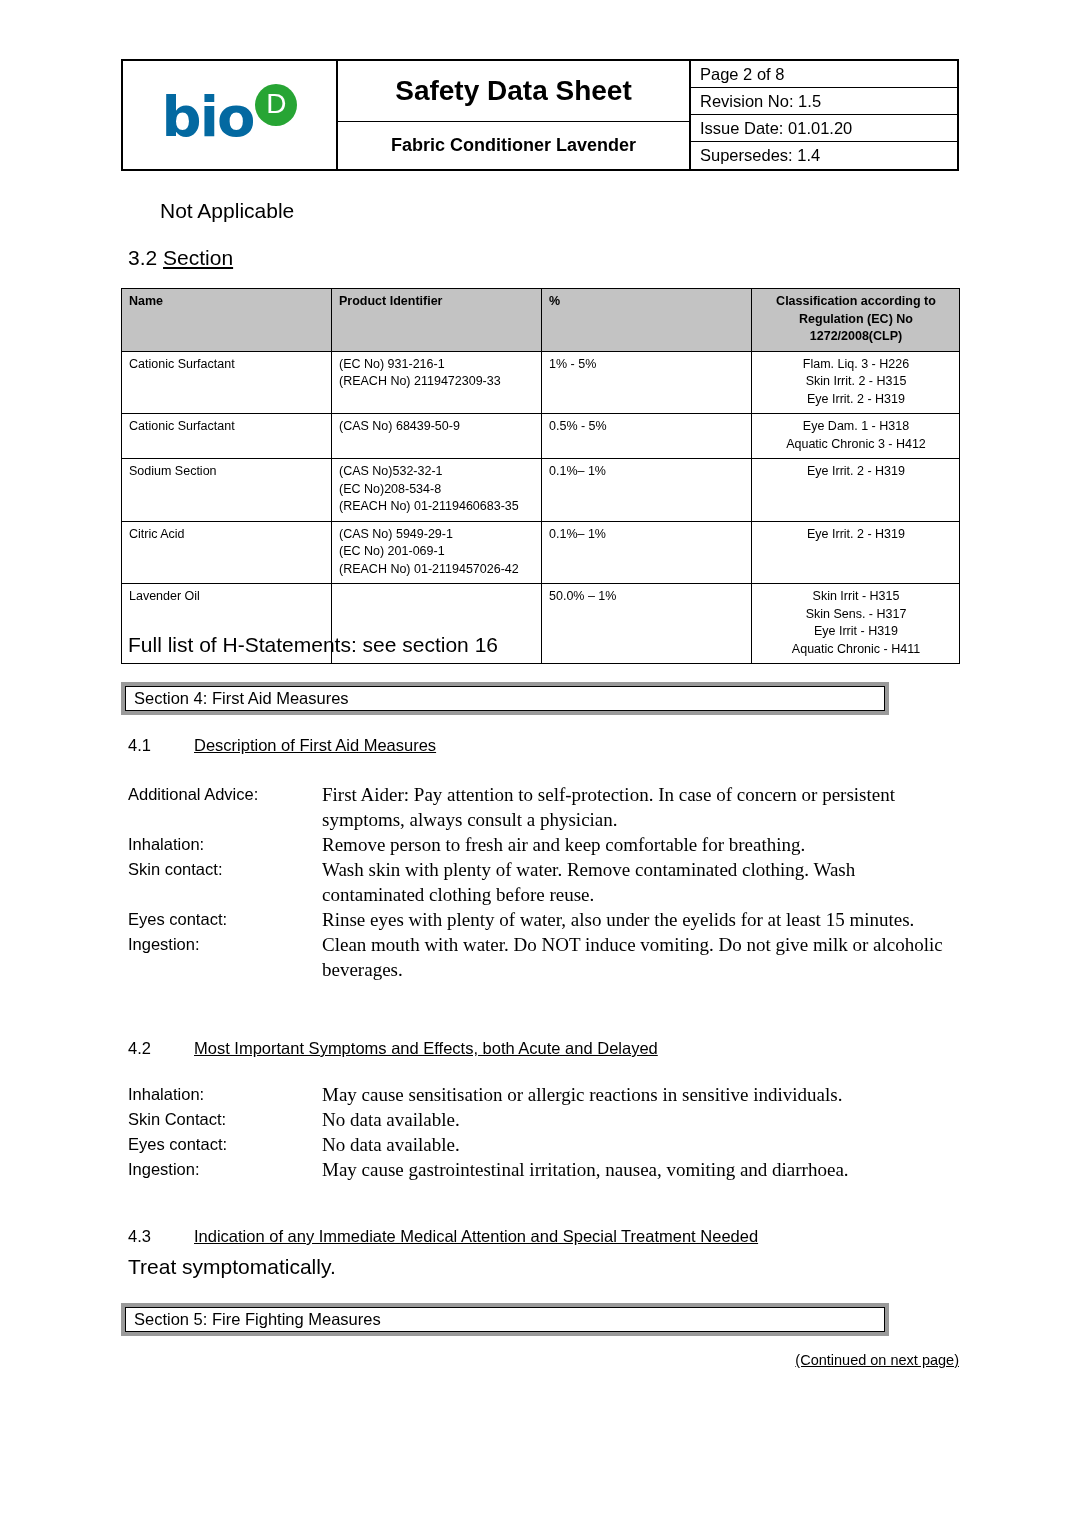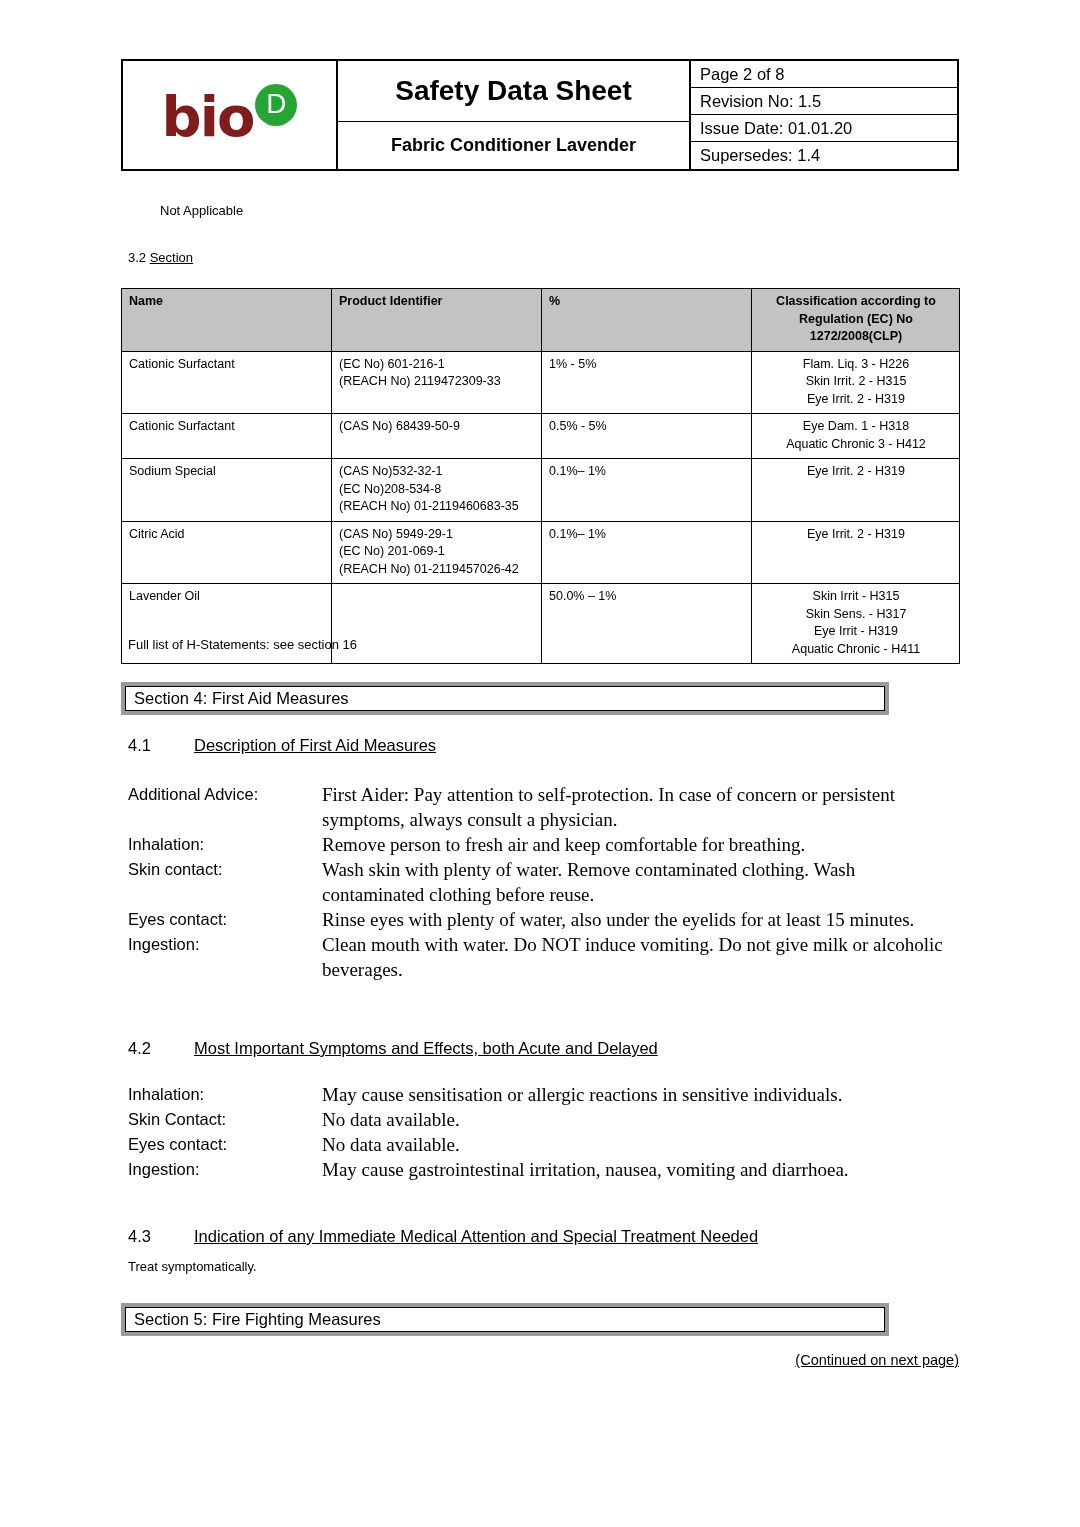--- a/index.html
+++ b/index.html
@@ -48,21 +48,21 @@
   .logo {
     display: flex;
     align-items: center;
     line-height: 1;
   }
   .logo-word {
     font-family: "DejaVu Sans", sans-serif;
     font-weight: bold;
     font-size: 56px;
     letter-spacing: -2px;
-    color: #7f1d1d;
+    color: #0369a1;
     position: relative;
     top: 2px;
   }
   .logo-circle {
     width: 42px;
     height: 42px;
     border-radius: 50%;
     background: #27a534;
     margin-left: 2px;
     position: relative;
@@ -120,21 +120,21 @@
     padding-left: 9px;
     font-size: 16.5px;
     border-bottom: 1px solid #000;
     box-sizing: border-box;
   }
   .hdr-meta-row:last-child { border-bottom: none; }
 
   
   .txt {
     position: absolute;
-    font-size: 13px;
+    font-size: 21px;
     line-height: 24px;
     white-space: pre;
   }
   .u { text-decoration: underline; }
 
   
   .mix-table {
     position: absolute;
     left: 121px;
     top: 288px;
@@ -256,21 +256,21 @@
           <span class="cellline">Classification according to</span>
           <span class="cellline">Regulation (EC) No</span>
           <span class="cellline">1272/2008(CLP)</span>
         </th>
       </tr>
     </thead>
     <tbody>
       <tr>
         <td class="c1">Cationic Surfactant</td>
         <td class="c2">
-          <span class="cellline">(EC No) 601-216-1</span>
+          <span class="cellline">(EC No) 931-216-1</span>
           <span class="cellline">(REACH No) 2119472309-33</span>
         </td>
         <td class="c3">1% - 5%</td>
         <td class="c4">
           <span class="cellline">Flam. Liq. 3 - H226</span>
           <span class="cellline">Skin Irrit. 2 - H315</span>
           <span class="cellline">Eye Irrit. 2 - H319</span>
         </td>
       </tr>
       <tr>
@@ -278,21 +278,21 @@
         <td class="c2">
           <span class="cellline">(CAS No) 68439-50-9</span>
         </td>
         <td class="c3">0.5% - 5%</td>
         <td class="c4">
           <span class="cellline">Eye Dam. 1 - H318</span>
           <span class="cellline">Aquatic Chronic 3 - H412</span>
         </td>
       </tr>
       <tr>
-        <td class="c1">Sodium Special</td>
+        <td class="c1">Sodium Section</td>
         <td class="c2">
           <span class="cellline">(CAS No)532-32-1</span>
           <span class="cellline">(EC No)208-534-8</span>
           <span class="cellline">(REACH No) 01-2119460683-35</span>
         </td>
         <td class="c3">0.1%– 1%</td>
         <td class="c4">
           <span class="cellline">Eye Irrit. 2 - H319</span>
         </td>
       </tr>

